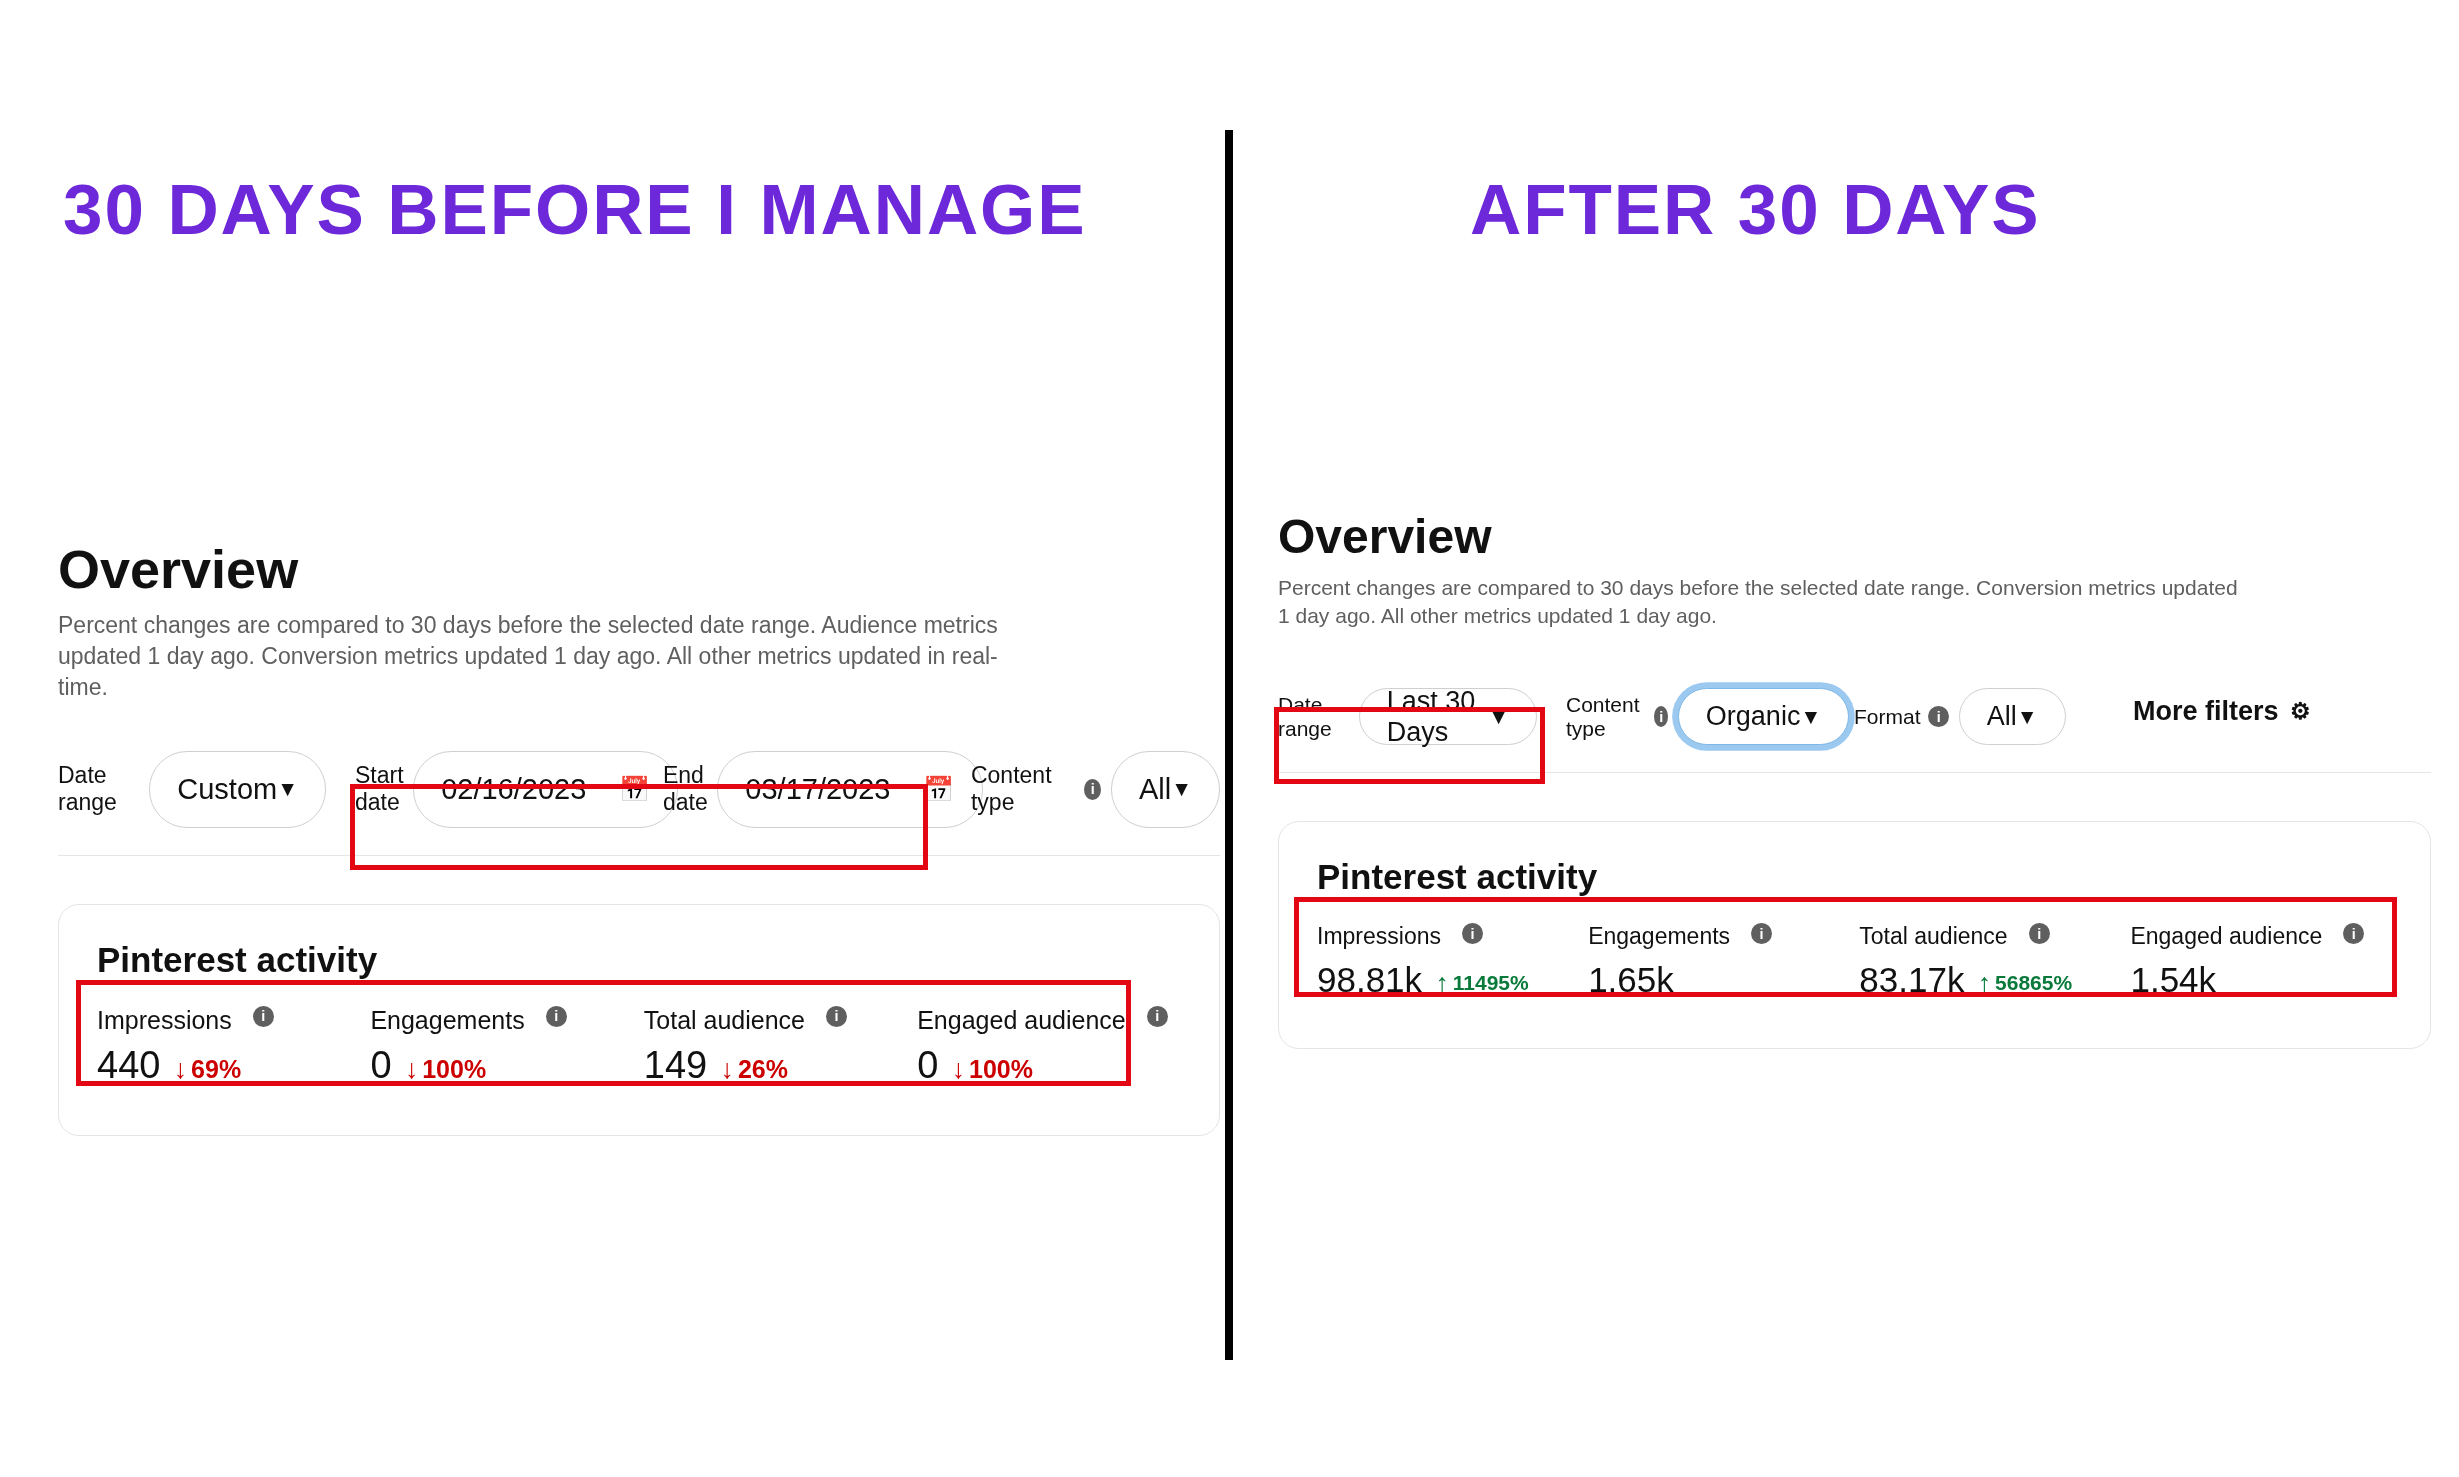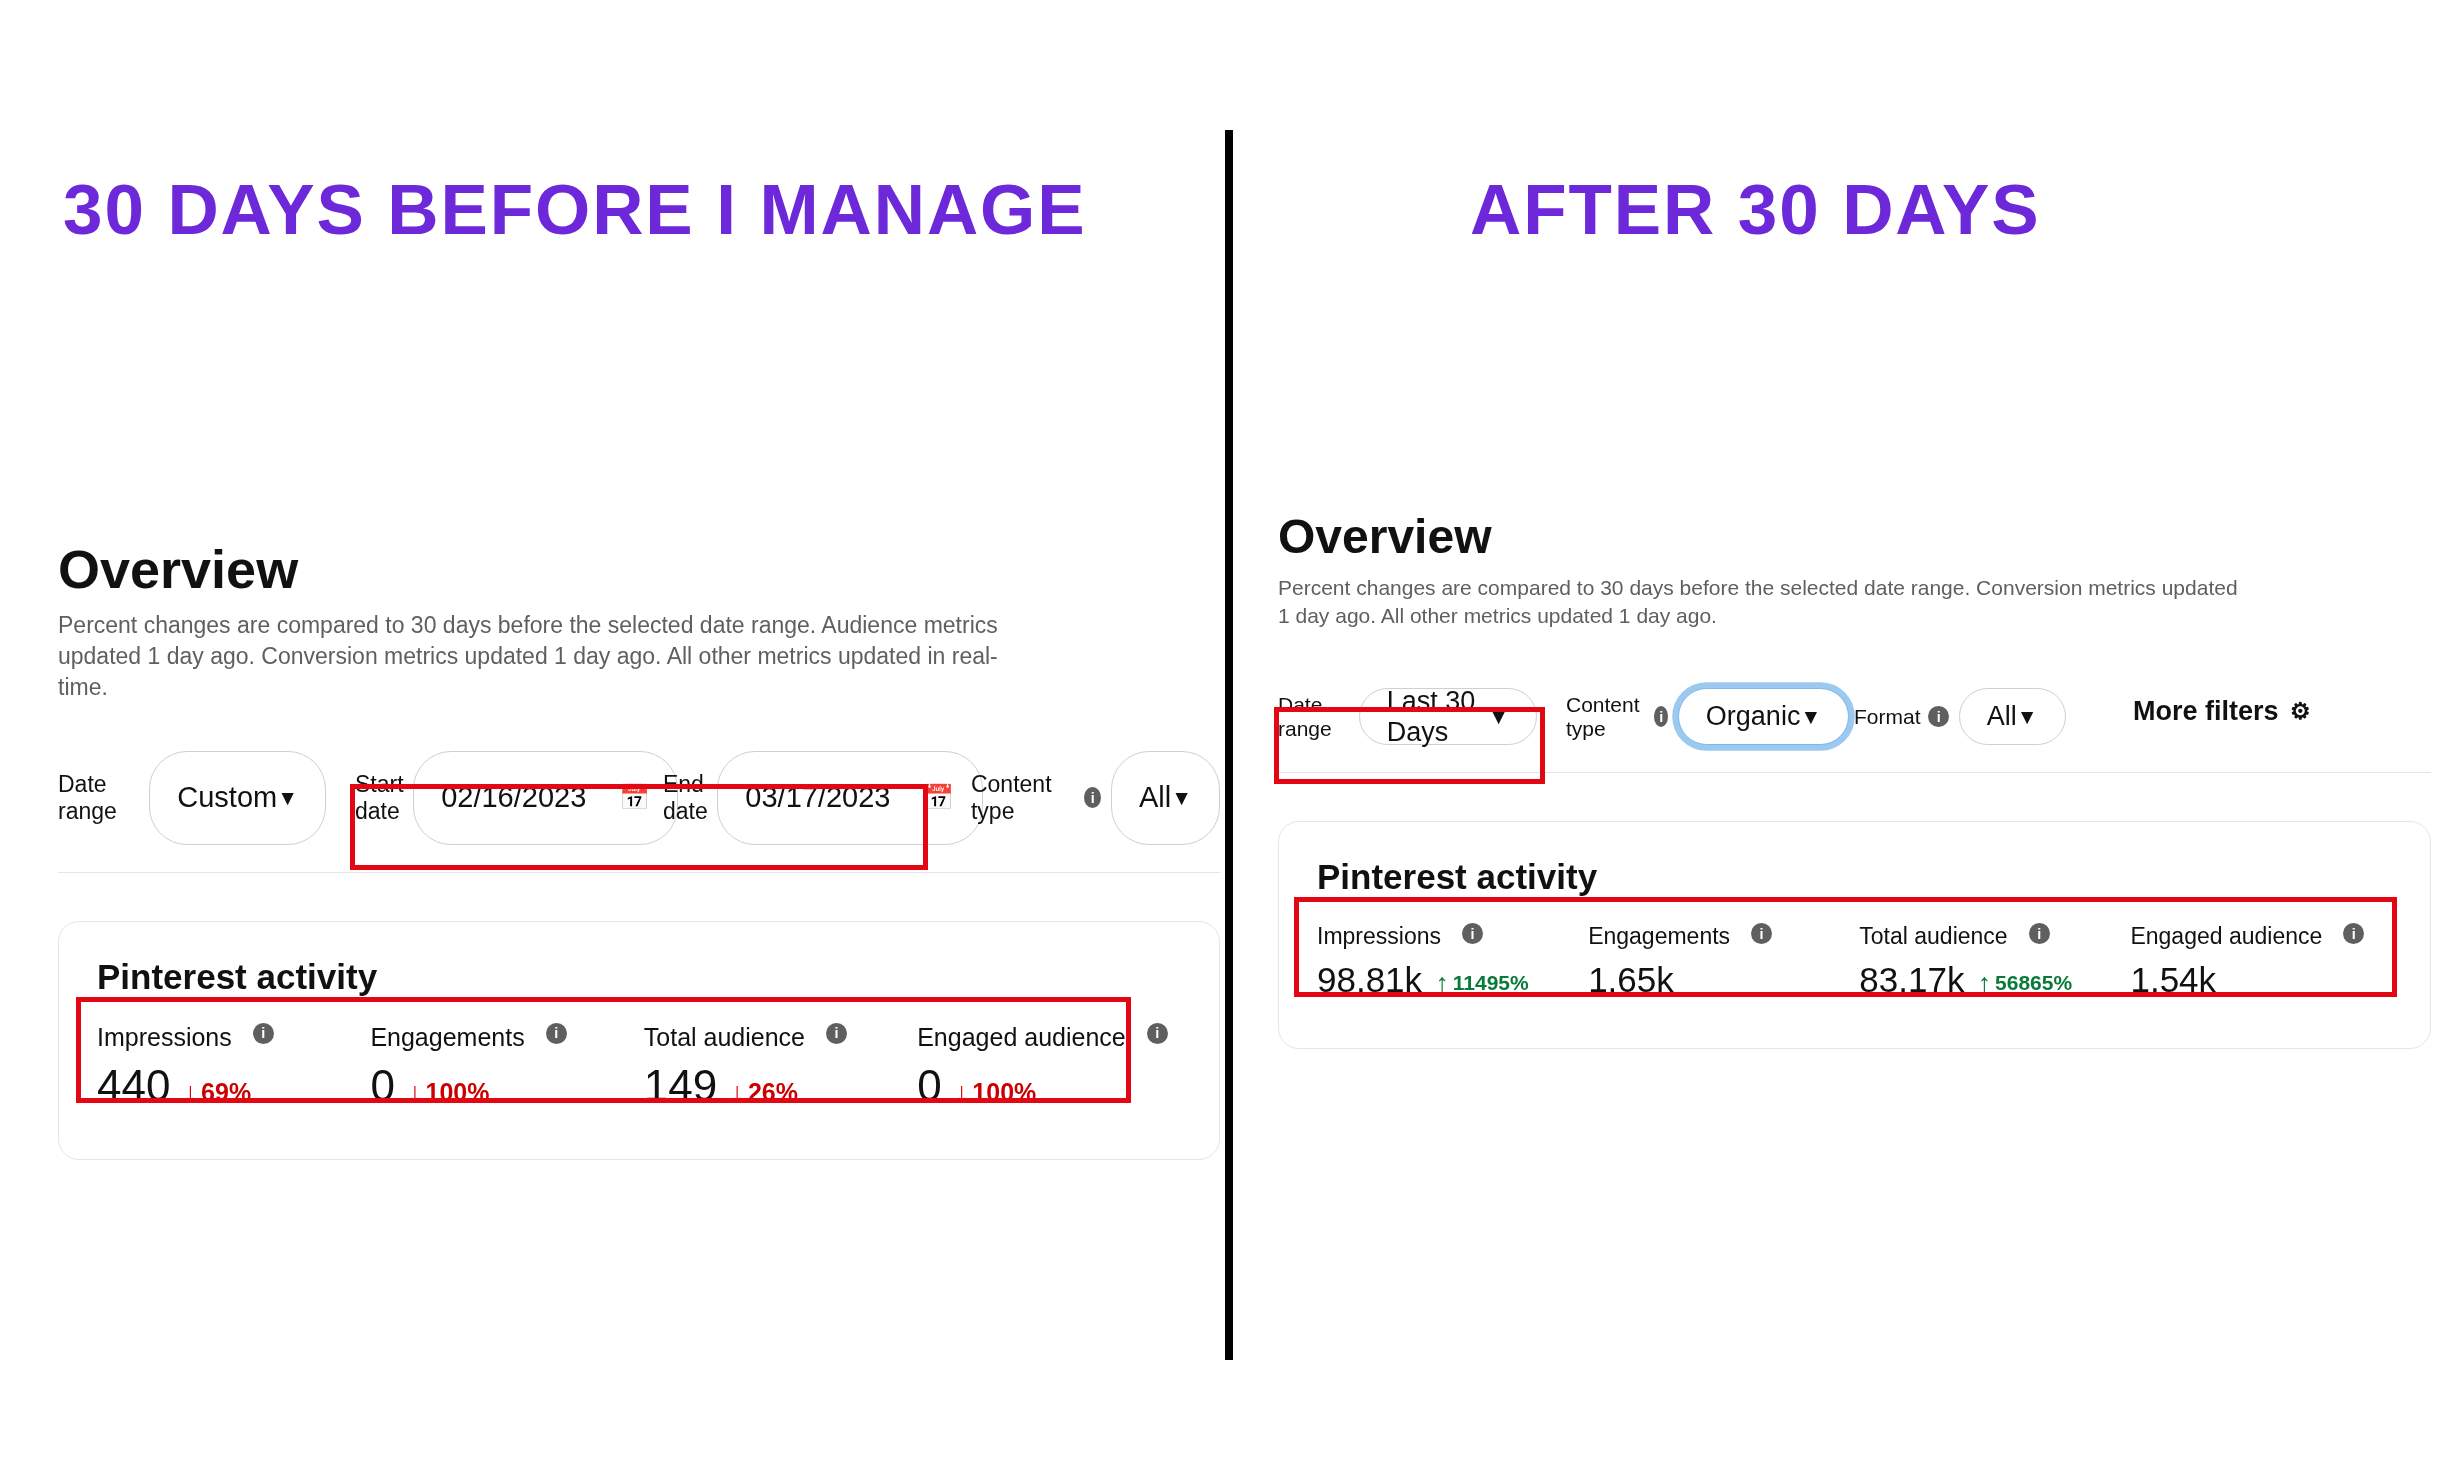--- a/index.html
+++ b/index.html
@@ -18,38 +18,38 @@
   .ov-title { font-size: 54px; font-weight: 600; color: #111; margin-bottom: 9.6px; }
   .panel.right .ov-title { font-size: 48px; }
   .ov-sub   { font-size: 23px; color: #5f5f5f; line-height: 1.35; max-width: 961px; margin-bottom: 48px; }
   .panel.right .ov-sub { font-size: 21px; }
 
   .filter-row { display: flex; gap: 29px; align-items: flex-end; padding-bottom: 27px; border-bottom: 1.9px solid #e5e5e5; }
   .filter { display: flex; flex-direction: row; gap: 9.6px; }
   .flabel { font-size: 23px; color: #111; display: flex; align-items: center; gap: 7.7px; }
   .panel.right .flabel { font-size: 21px; }
   .info-dot { width: 21px; height: 21px; border-radius: 50%; background: #5f5f5f; color: #fff; font-size: 14.4px; font-weight: 700; display: inline-flex; align-items: center; justify-content: center; }
-  .pill { height: 94px; border: 1.9px solid #cfcfcf; border-radius: 38px; background: #fff; display: flex; align-items: center; justify-content: space-between; padding: 0 27px; font-size: 29px; color: #111; cursor: pointer; }
+  .pill { height: 77px; border: 1.9px solid #cfcfcf; border-radius: 38px; background: #fff; display: flex; align-items: center; justify-content: space-between; padding: 0 27px; font-size: 29px; color: #111; cursor: pointer; }
   .panel.right .pill { height: 57px; font-size: 27px; }
   .pill .caret { font-size: 21px; color: #111; }
   .pill.date { justify-content: flex-start; gap: 33px; }
   .pill.date .cal { margin-left: auto; font-size: 25px; }
   .red-box { position: absolute; border: 5.8px solid #e30613; pointer-events: none; }
   .blue-ring { box-shadow: 0 0 0 5.8px #9cc9f0; border-color: #7fb7e6; }
 
   .date-summary { font-size: 21px; color: #5f5f5f; margin-top: 17.3px; }
 
   .card { margin-top: 48px; border: 1.9px solid #e5e5e5; border-radius: 21px; padding: 35px 38px 48px; position: relative; }
   .card-title { font-size: 35px; font-weight: 600; color: #111; margin-bottom: 26px; }
   .metric-row { display: grid; grid-template-columns: repeat(4, 1fr); gap: 9.6px; }
   .metric { display: flex; flex-direction: column; gap: 9.6px; }
   .mlabel { font-size: 25px; color: #111; display: flex; align-items: flex-start; gap: 21px; }
   .panel.right .mlabel { font-size: 23px; }
   .mval-row { display: flex; align-items: baseline; gap: 13.4px; }
-  .mval { font-size: 44px; color: #111; }
+  .mval { font-size: 38px; color: #111; }
   .panel.right .mval { font-size: 35px; }
   .trend { font-size: 25px; font-weight: 600; display: inline-flex; align-items: center; gap: 3.8px; }
   .panel.right .trend { font-size: 21px; }
   .trend.down { color: #cc0000; }
   .trend.up   { color: #0a7a3b; }
   .arrow { font-size: 27px; line-height: 1; }
   .more-filters { display: flex; align-items: center; gap: 11.5px; font-size: 27px; font-weight: 600; color: #111; height: 67px; cursor: pointer; justify-content: center; }
   .sliders { font-size: 23px; }
 </style>
 </head>

